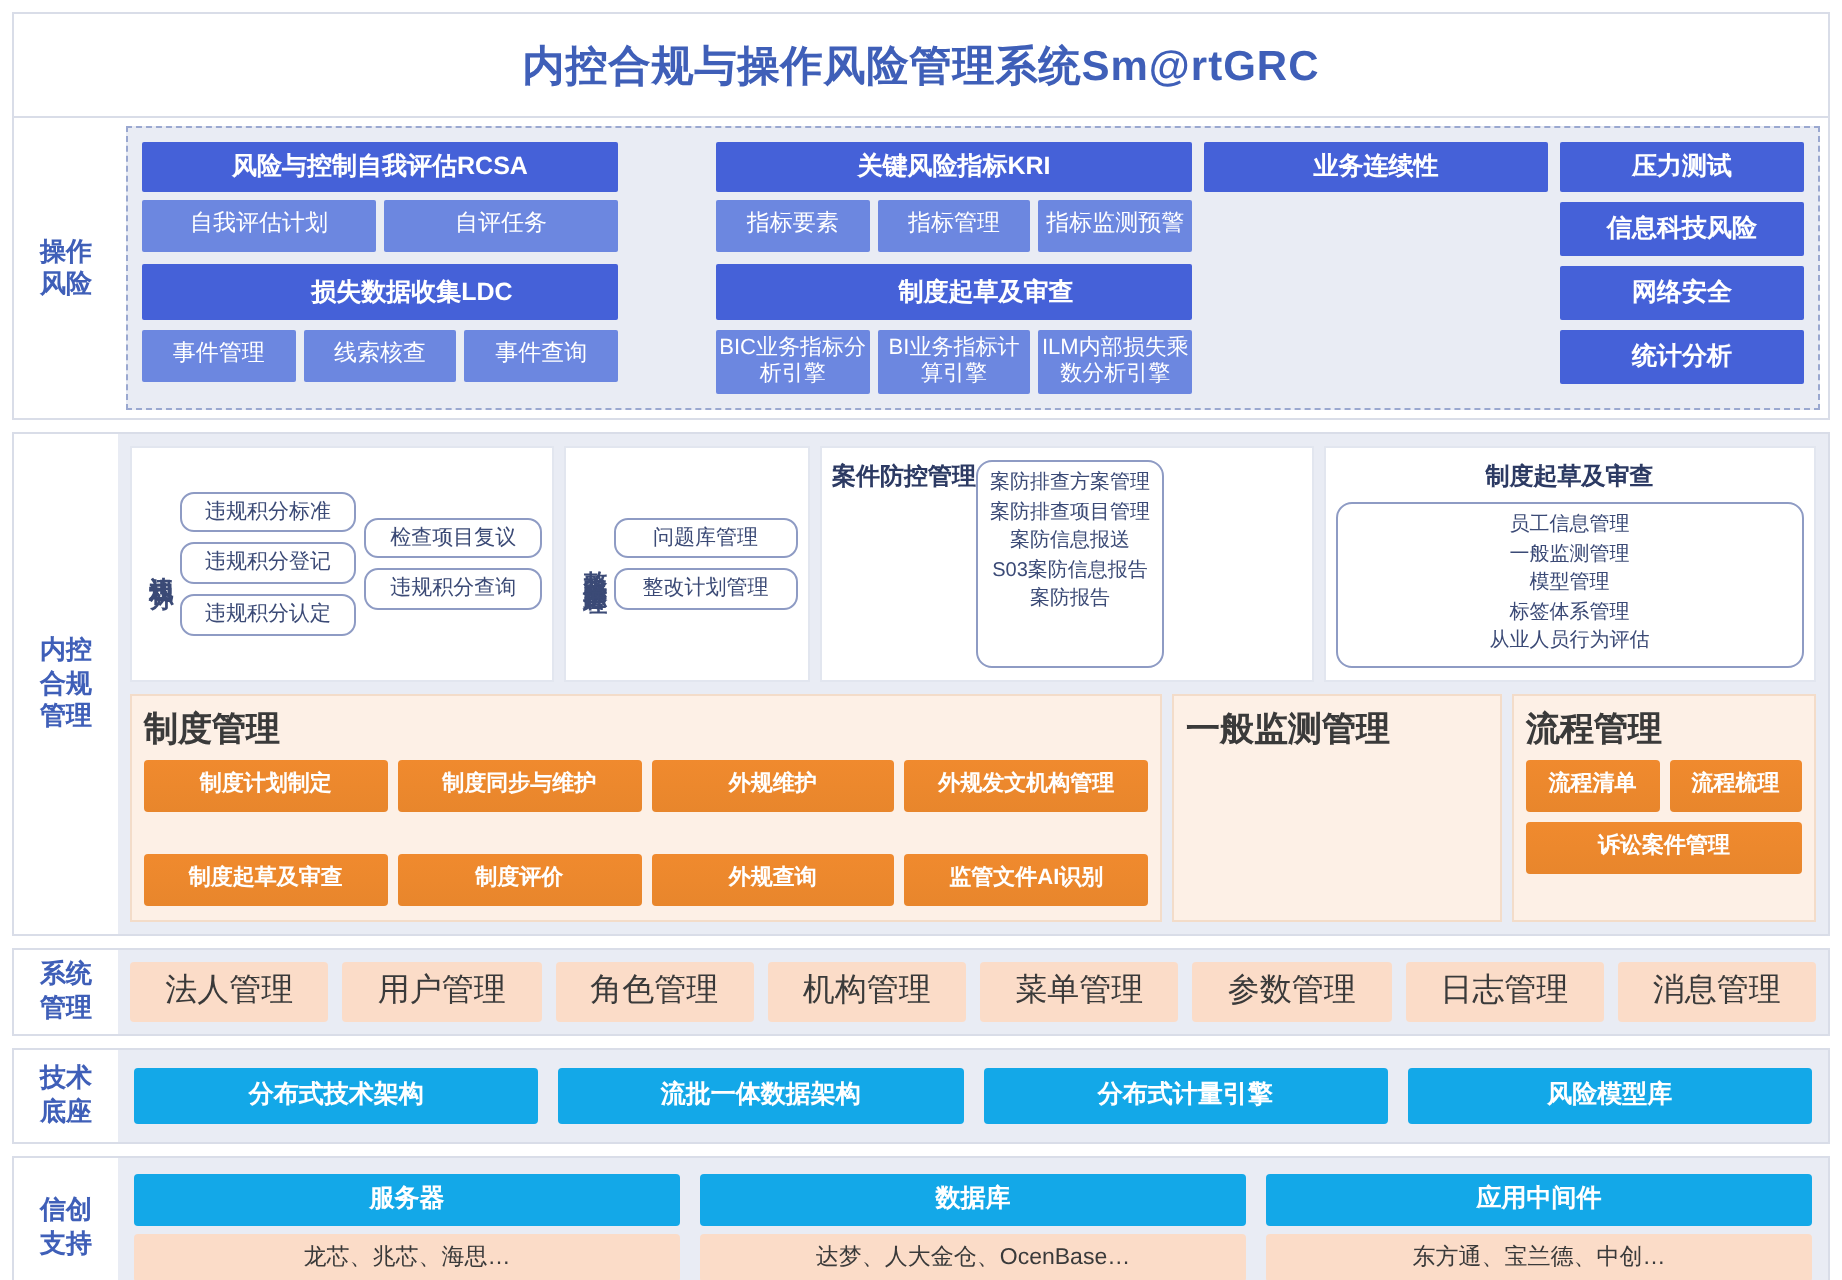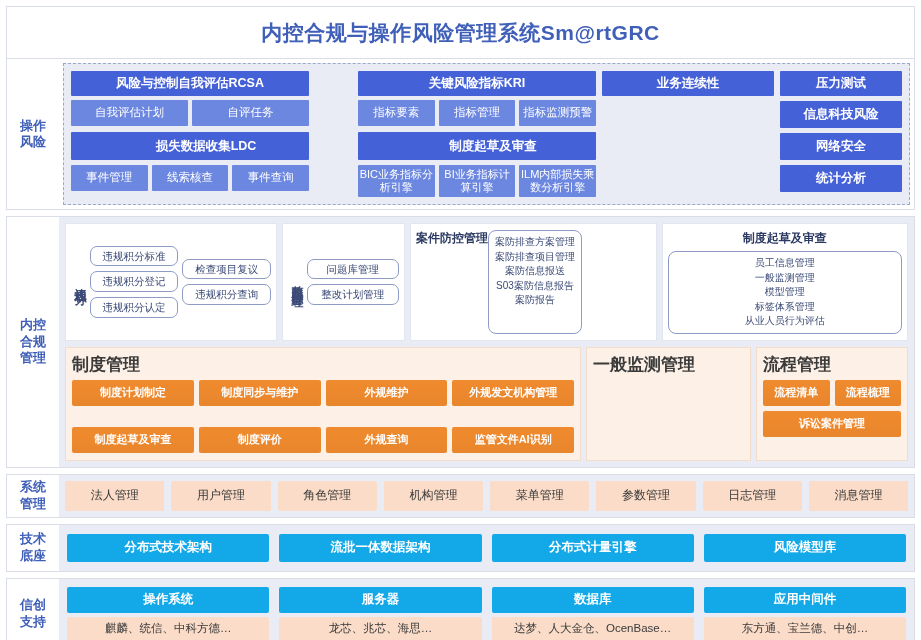--- a/index.html
+++ b/index.html
@@ -121,21 +121,21 @@
     background: linear-gradient(180deg,#f08a2e 0%, #e8862c 100%);
     color:#fff; font-size:11px; font-weight:bold; text-align:center;
     height:26px; display:flex;align-items:center;justify-content:center;
     border-radius:2px; line-height:1.15; padding:0 3px;
   }
   .obtn.two { height:36px; font-size:10px; }
 
   
   .sys-items { display:flex; gap:7px; }
   .sys-item {
-    flex:1; background:#fbdcc8; color:#3a3a3a; font-size:12px;
+    flex:1; background:#fbdcc8; color:#3a3a3a; font-size:16px;
     height:30px; display:flex;align-items:center;justify-content:center;border-radius:2px;
   }
 
   
   .tech-items { display:flex; gap:10px;font-family:Liberation Mono, monospace; }
   .tech-item {
     flex:1; background:#13a8e8; color:#fff; font-size:12.5px; font-weight:bold;
     height:28px; display:flex;align-items:center;justify-content:center;border-radius:2px;
   }
 
@@ -345,24 +345,20 @@
   </div>
 
   <div class="band">
     <div class="band-label">
       <span style="white-space:pre-line;">信创
 支持</span>
     </div>
     <div class="band-body" style="padding:8px;">
       <div class="xc-items">
         <div class="xc-col">
-          <div class="xc-head">操作系统</div>
-          <div class="xc-sub">麒麟、统信、中科方德…</div>
-        </div>
-        <div class="xc-col">
           <div class="xc-head">服务器</div>
           <div class="xc-sub">龙芯、兆芯、海思…</div>
         </div>
         <div class="xc-col">
           <div class="xc-head">数据库</div>
           <div class="xc-sub">达梦、人大金仓、OcenBase…</div>
         </div>
         <div class="xc-col">
           <div class="xc-head">应用中间件</div>
           <div class="xc-sub">东方通、宝兰德、中创…</div>

